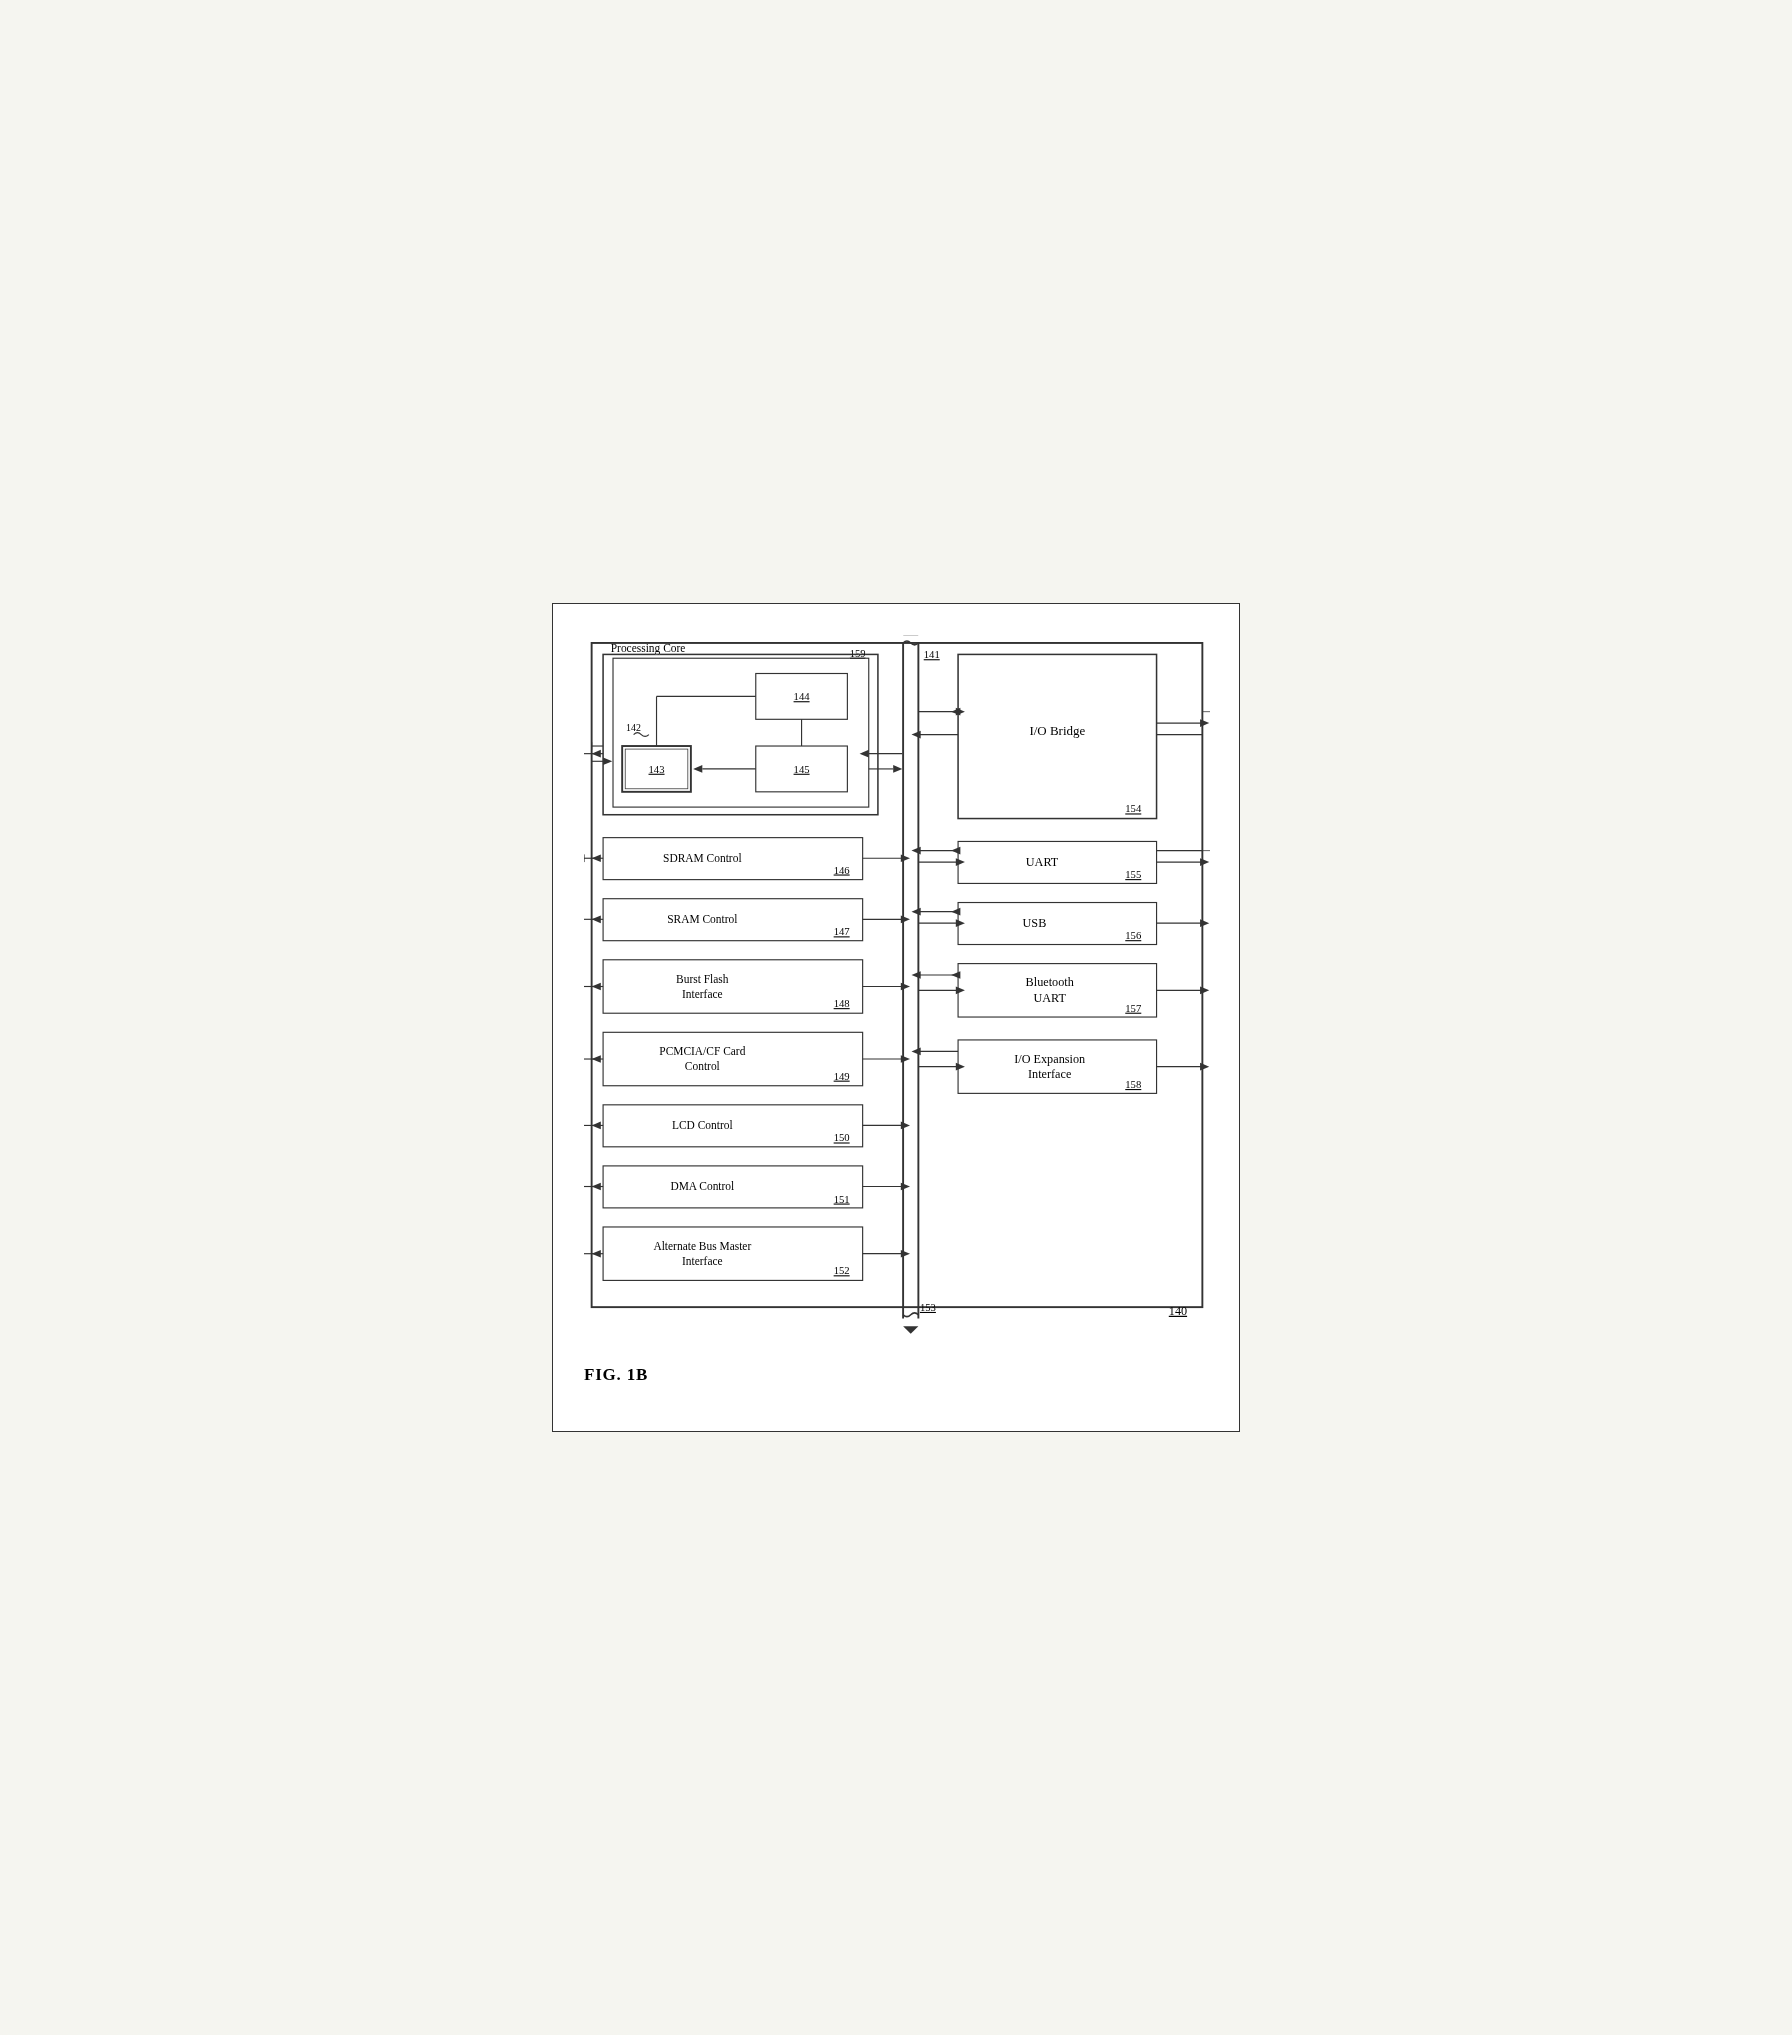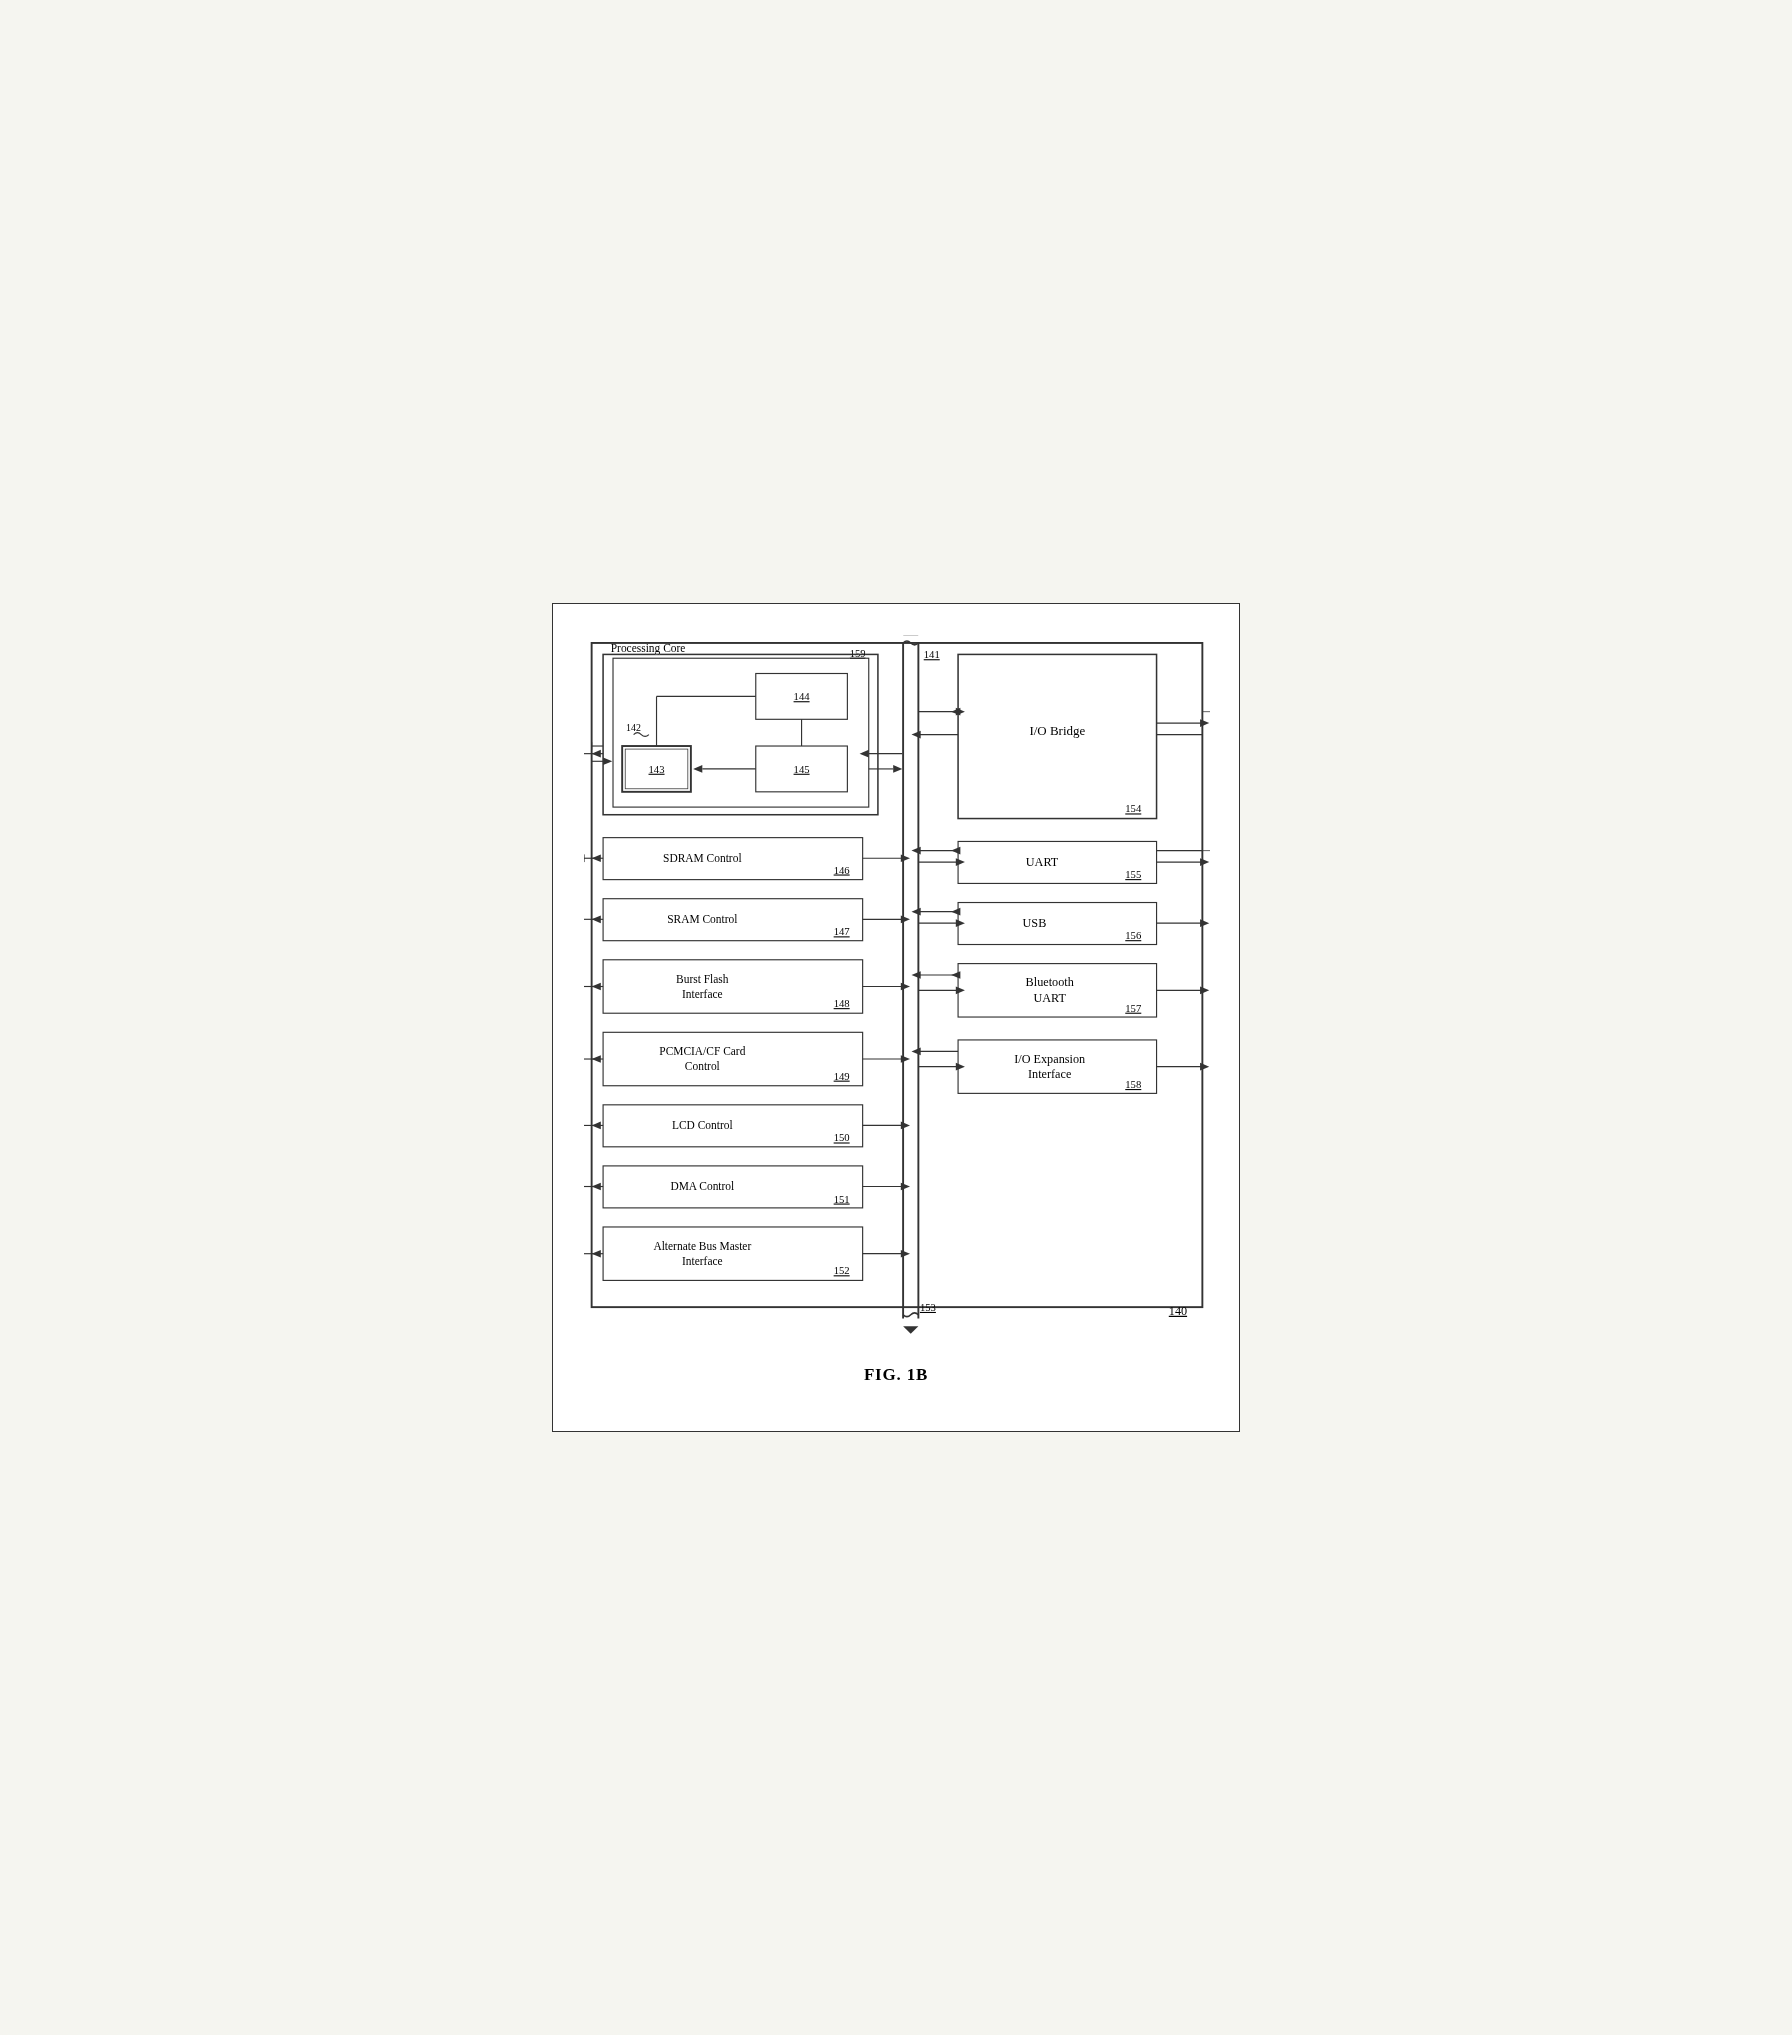--- a/index.html
+++ b/index.html
@@ -12,21 +12,20 @@
       min-height: 100vh;
       padding: 15.3px;
     }
     .page-wrapper {
       background: white;
       border: 1.5px solid #333;
       width: 688px;
       padding: 31px 31px 46px 31px;
     }
     .fig-label {
-      text-align: center;
       margin-top: 23px;
       font-size: 17px;
       font-weight: bold;
       letter-spacing: 0.8px;
     }
     
     .svg-wrapper {
       width: 626px;
       margin: 0 auto;
     }

